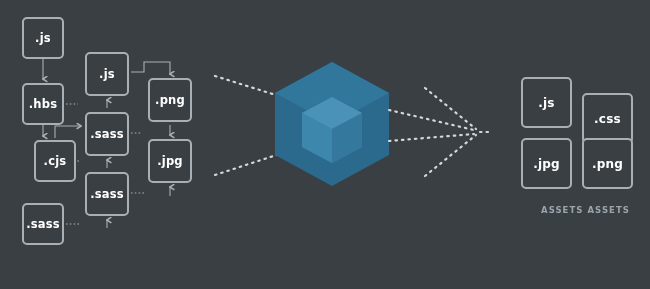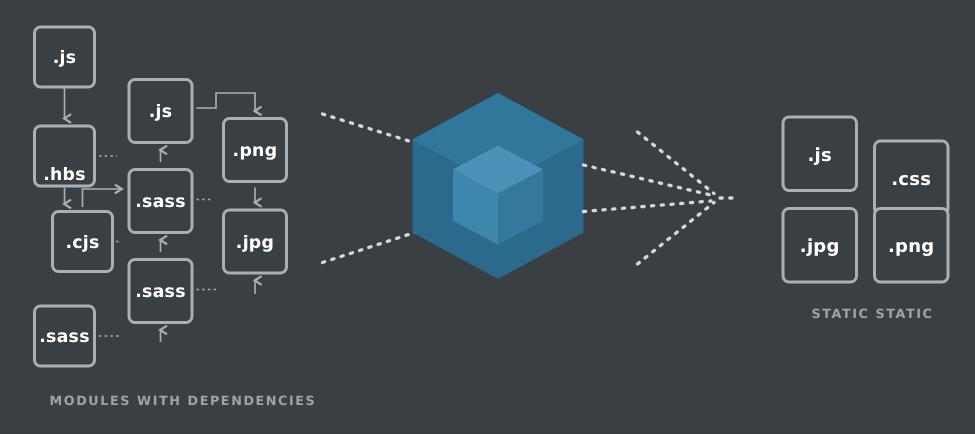--- a/index.html
+++ b/index.html
@@ -116,21 +116,21 @@
       <path d="M389,141 L474,134"></path>
       <path d="M425,88 L476,129"></path>
       <path d="M425,176 L476,135"></path>
       <path d="M480,132 L492,132"></path>
     </g>
   </svg>
 
   <div class="node-box node-left" style="left:22px; top:17px;">
     <span>.js</span>
   </div>
-  <div class="node-box node-left" style="left:22px; top:83px;align-items:flex-end;">
+  <div class="node-box node-left" style="left:22px; top:83px;">
     <span>.hbs</span>
   </div>
   <div class="node-box node-left" style="left:34px; top:140px;">
     <span>.cjs</span>
   </div>
   <div class="node-box node-left" style="left:22px; top:203px;">
     <span>.sass</span>
   </div>
 
   <div class="node-box node-mid" style="left:85px; top:52px;">
@@ -156,16 +156,15 @@
   <div class="node-box node-asset" style="left:582px; top:93px;">
     <span>.css</span>
   </div>
   <div class="node-box node-asset" style="left:521px; top:138px;">
     <span>.jpg</span>
   </div>
   <div class="node-box node-asset" style="left:582px; top:138px;">
     <span>.png</span>
   </div>
 
-  <div class="caption" style="left:33px; top:263px;">MODULES WITH DEPENDENCIES</div>
-  <div class="caption" style="left:541px; top:205px;">STATIC STATIC</div>
+  <div class="caption" style="left:541px; top:205px;">ASSETS ASSETS</div>
 
 </div>
 
 </body></html>

